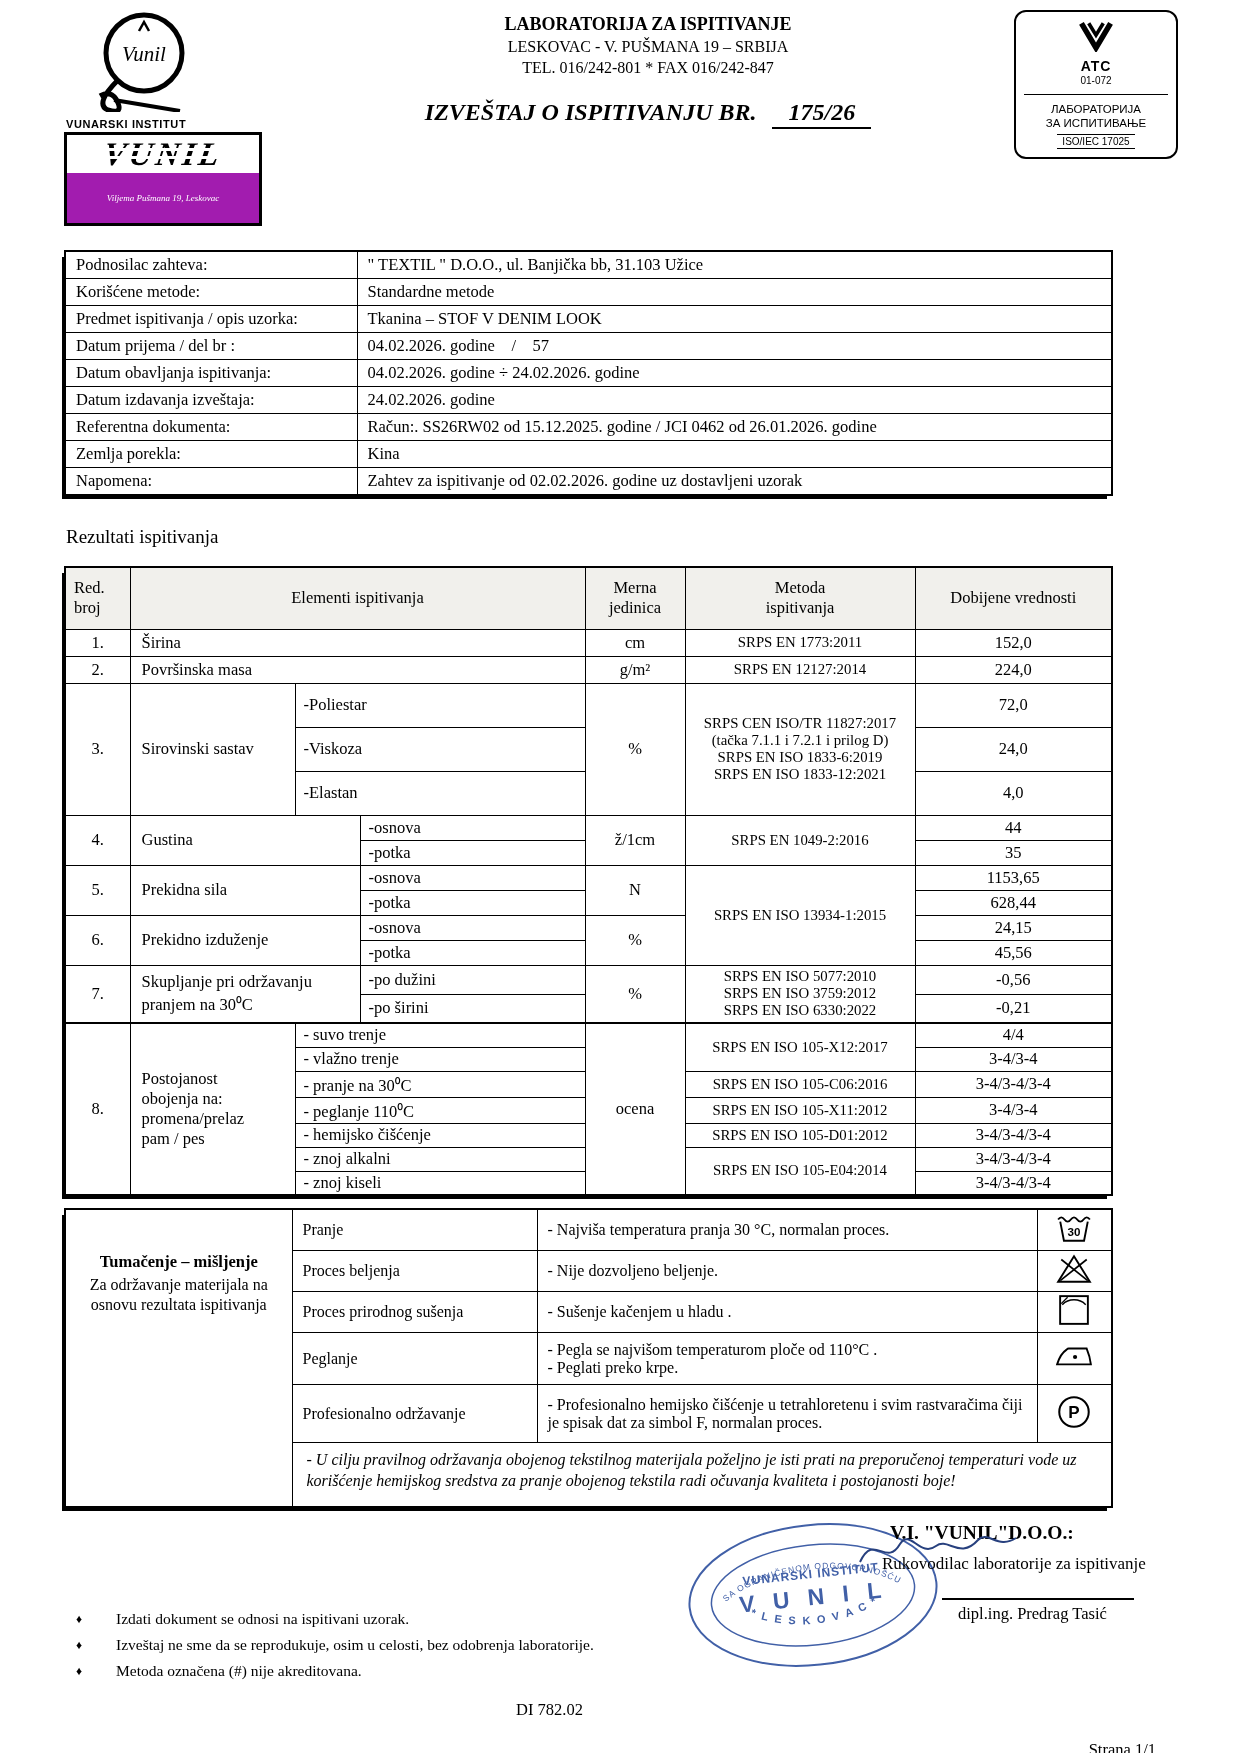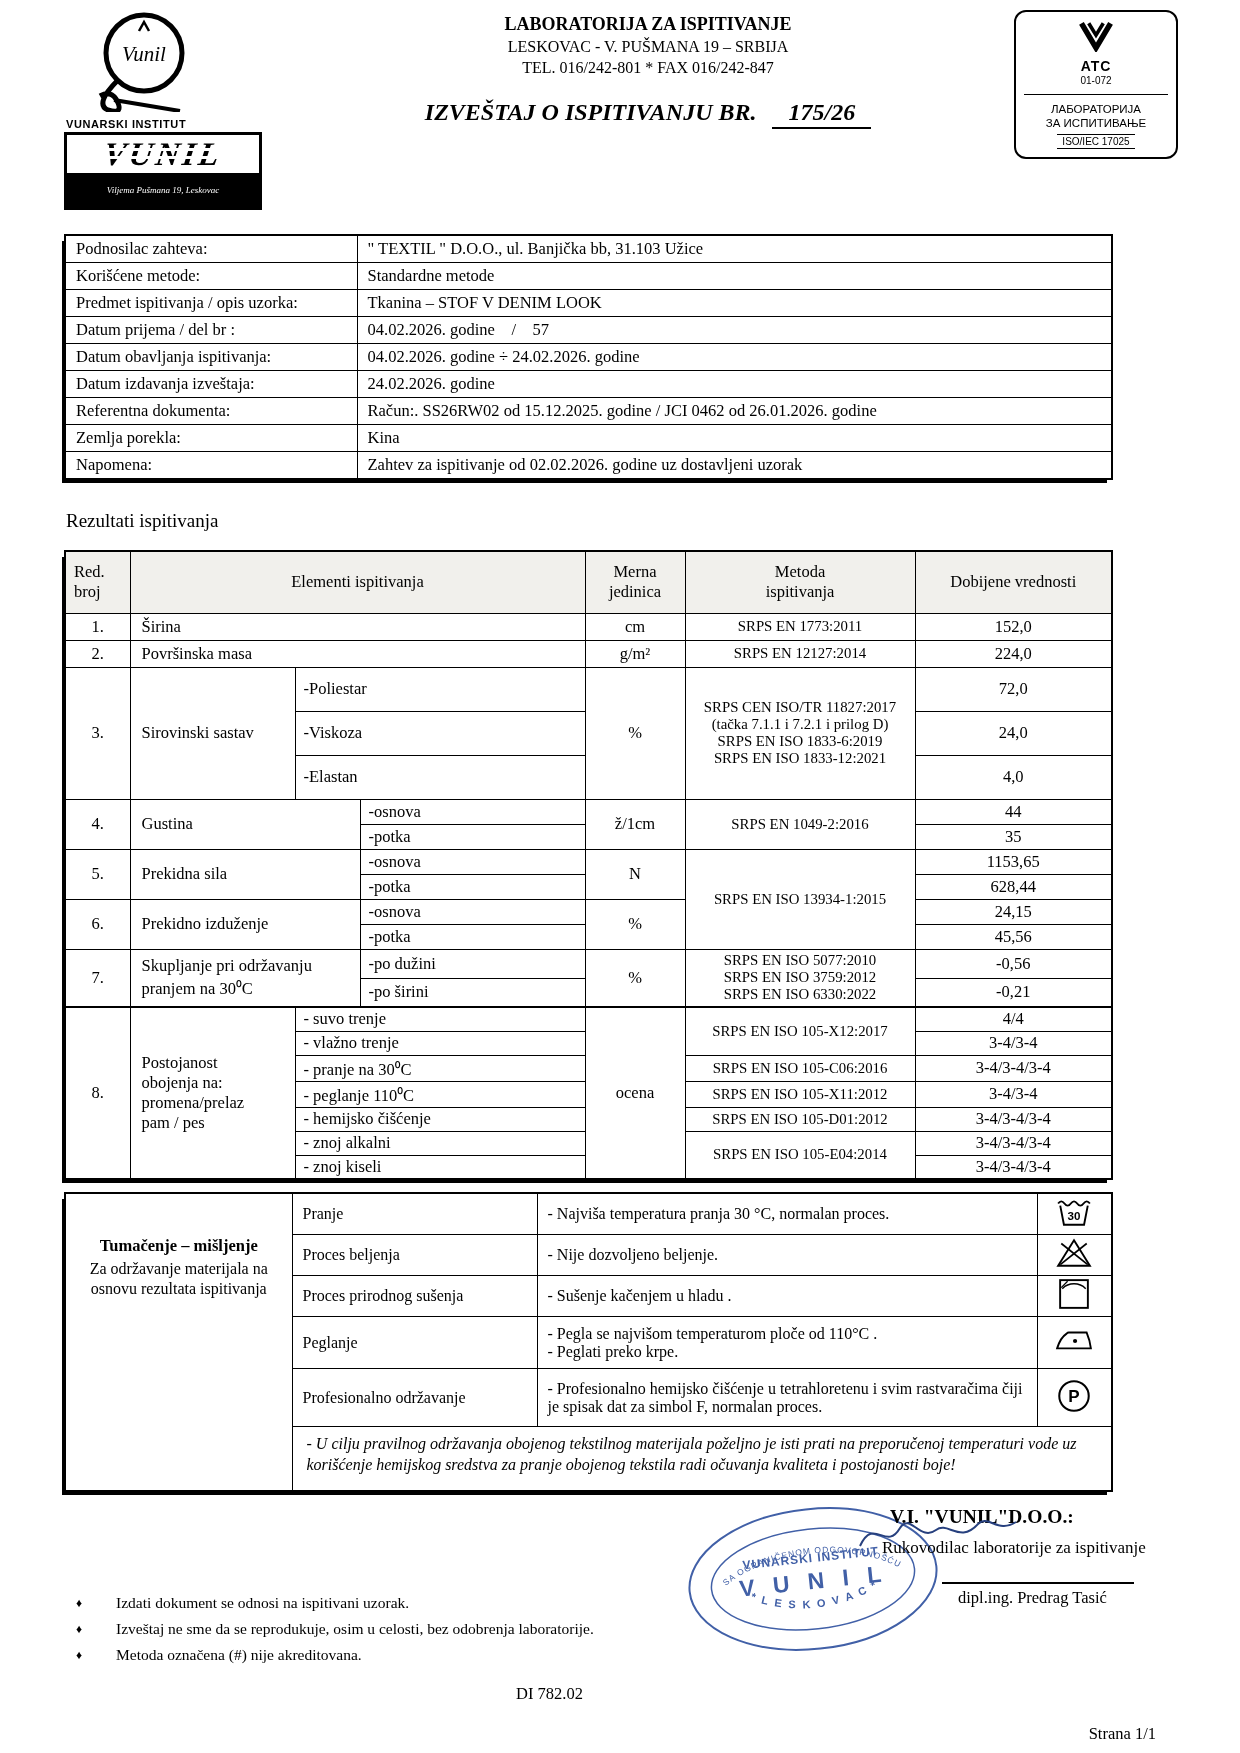--- a/index.html
+++ b/index.html
@@ -11,21 +11,21 @@
   
   .header{display:flex;align-items:flex-start}
   .logo-block{width:218px;flex:none}
   .logo-top-label{font-family:"Liberation Sans",sans-serif;font-size:11px;font-weight:bold;
                   letter-spacing:.6px;margin-top:2px;padding-left:2px}
   .wordmark-box{position:relative;width:192px;border:3px solid #000;margin-top:2px;background:#fff}
   .wordmark-text{font-size:33px;font-weight:bold;font-style:italic;letter-spacing:3px;
                  text-align:center;line-height:38px;transform:skewX(-8deg)}
   .wm-stripe{position:absolute;left:3px;right:3px;height:3px;background:#fff}
   .s1{top:13px}.s2{top:21px}
-  .wm-addr{background:#000000;color:#fff;font-size:9px;font-style:italic;text-align:center;padding:12px 0}
+  .wm-addr{background:#a21caf;color:#fff;font-size:9px;font-style:italic;text-align:center;padding:20px 0}
 
   .header-center{flex:1;text-align:center;padding-top:6px}
   .institute{font-size:23px;font-weight:bold}
   .lab{font-size:18px;font-weight:bold;}
   .addr,.tel{font-size:16px;margin-top:3px}
   .report-title-row{margin-top:22px;font-size:24px;font-weight:bold;font-style:italic}
   .report-number{display:inline-block;border-bottom:2.5px solid #000;padding:0 16px 1px;margin-left:10px}
 
   .atc-block{width:148px;flex:none;border:2px solid #000;border-radius:12px;
              padding:8px 6px 8px;text-align:center;margin-top:2px;

